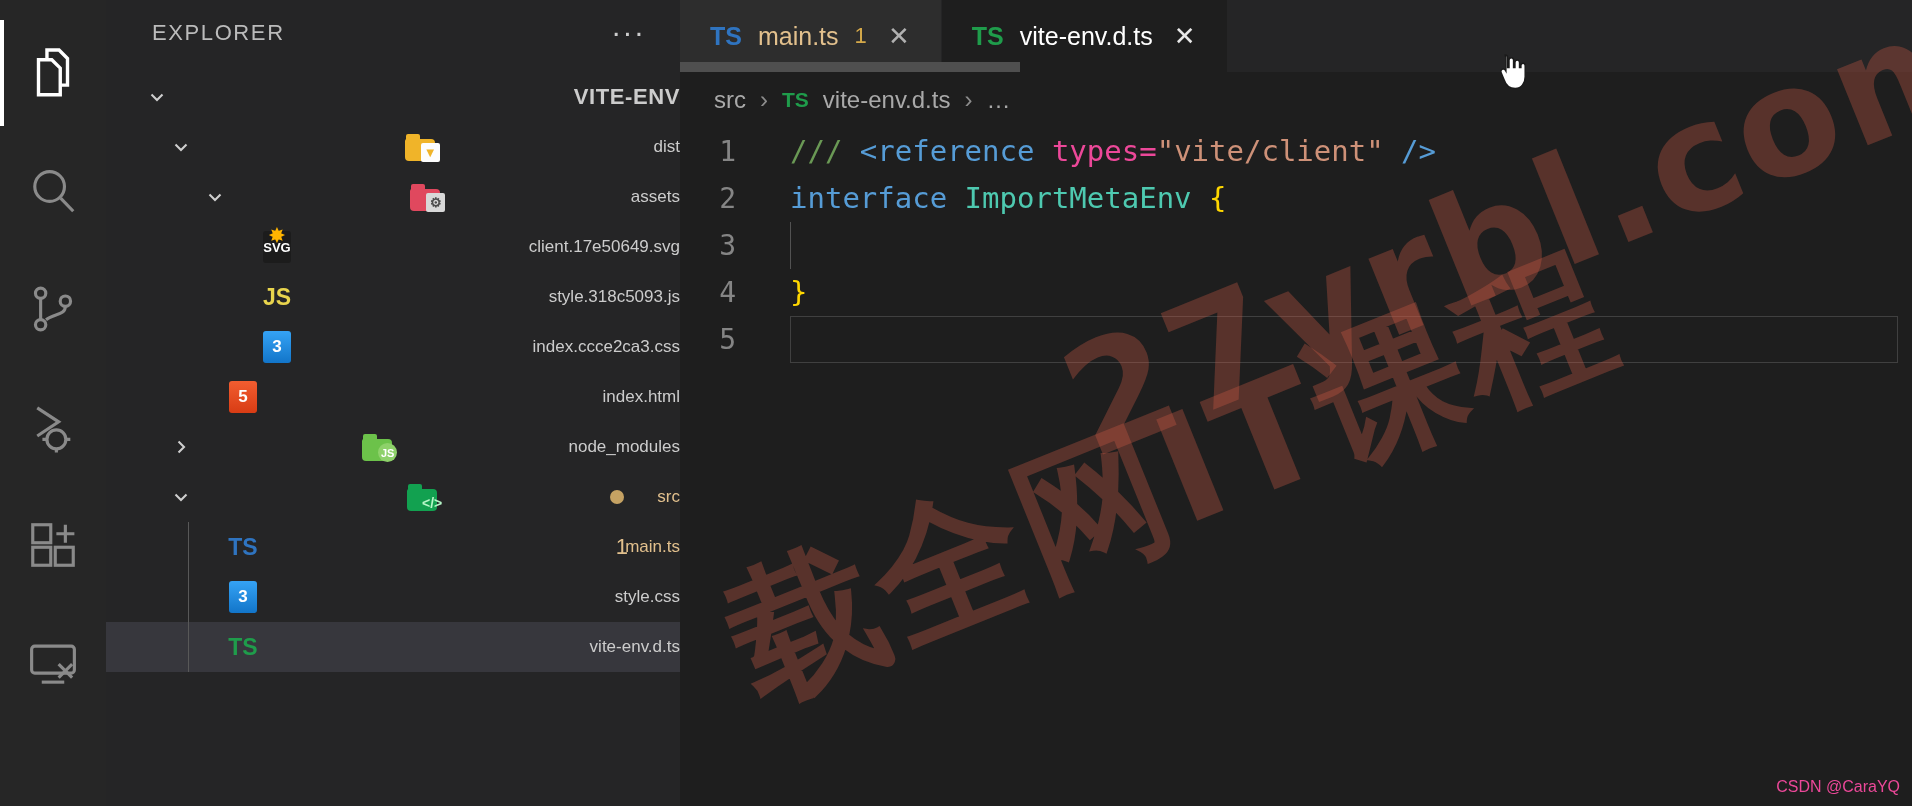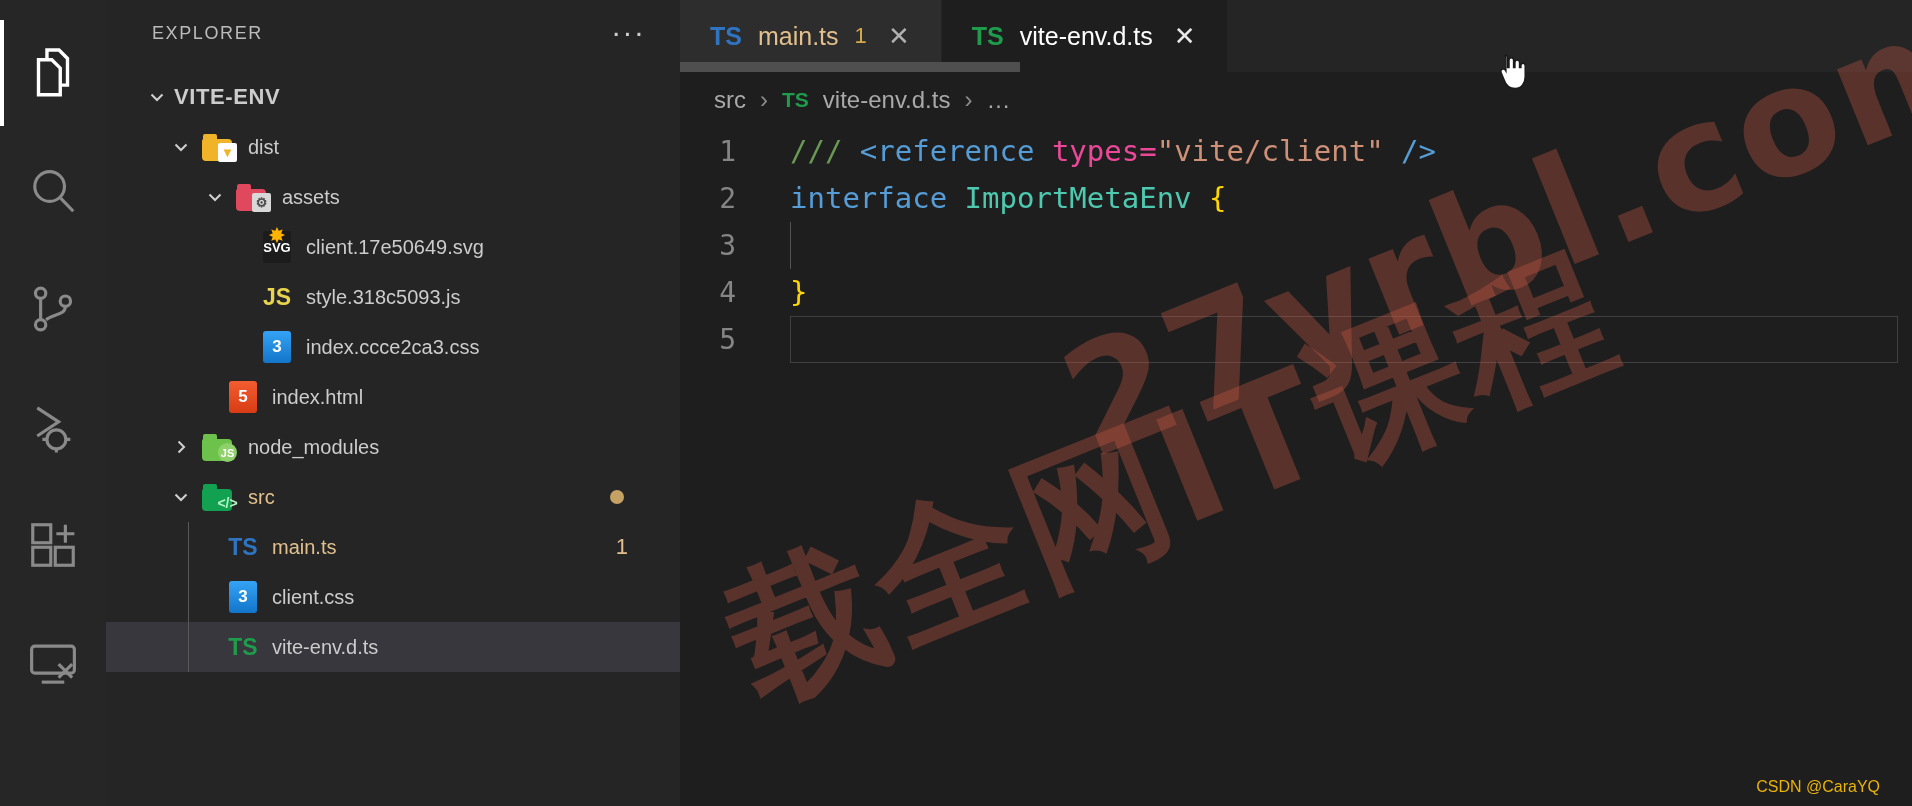--- a/index.html
+++ b/index.html
@@ -64,21 +64,21 @@
   }
   .side-head {
     height: 66px;
     display: flex;
     align-items: center;
     justify-content: space-between;
     padding: 0 34px 0 46px;
     box-sizing: border-box;
   }
   .side-title {
-    font-size: 18px;
+    font-size: 22px;
     letter-spacing: 1.6px;
     color: #bbbbbb;
     font-weight: 400;
   }
   .side-actions {
     color: #cccccc;
     font-size: 30px;
     line-height: 12px;
     letter-spacing: 3px;
     padding-bottom: 14px;
@@ -87,40 +87,41 @@
 
   .tree { padding-top: 6px; font-size: 23px; }
   .row {
     display: flex;
     align-items: center;
     height: 50px;
     padding-left: 34px;
     position: relative;
     white-space: nowrap;
     cursor: pointer;
+    justify-content: space-between;
   }
   .row.selected { background: #37373d; }
   .row .twisty {
     width: 34px;
     flex: 0 0 34px;
     display: flex;
     align-items: center;
     justify-content: center;
     color: #cfcfcf;
   }
   .row .twisty svg { display: block; }
   .row .ficon {
     width: 42px;
     flex: 0 0 42px;
     display: flex;
     align-items: center;
     justify-content: center;
     margin-right: 8px;
   }
-  .row .label { color: #cccccc; font-size: 20px; }
+  .row .label { color: #cccccc; font-size: 17px; }
   .row .label.root { font-weight: bold; letter-spacing: 0.6px; font-size: 22px; }
   .row .label.modified { color: #e2c08d; }
   .row .badge-dot {
     position: absolute;
     right: 56px;
     width: 14px; height: 14px;
     border-radius: 50%;
     background: #c5a263;
   }
   .row .badge-num {
@@ -320,24 +321,24 @@
     font-weight: bold;
     color: rgba(205, 90, 70, 0.33);
     white-space: nowrap;
     letter-spacing: 4px;
   }
   .wm-1 { left: 700px; top: 560px; font-size: 150px; }
   .wm-2 { left: 1040px; top: 330px; font-size: 150px; }
 
   .csdn {
     position: absolute;
-    right: 32px;
+    right: 12px;
     bottom: 10px;
     font-size: 16px;
-    color: #eab308;
+    color: #ec4899;
     font-family: "Liberation Sans", sans-serif;
   }
 </style>
 </head>
 <body>
 
 <div id="app">
 
   <div class="activity-bar">
 
@@ -520,21 +521,21 @@
         </span>
         <span class="label modified">main.ts</span>
         <span class="badge-num">1</span>
       </div>
 
       <div class="row" style="padding-left:116px">
         <span class="indent-guide" style="left:82px"></span>
         <span class="ficon">
           <span class="sq sq-css">3</span>
         </span>
-        <span class="label">client.css</span>
+        <span class="label">style.css</span>
       </div>
 
       <div class="row selected" style="padding-left:116px">
         <span class="indent-guide" style="left:82px"></span>
         <span class="ficon">
           <span class="ic ic-ts-green" style="font-size:23px">TS</span>
         </span>
         <span class="label">vite-env.d.ts</span>
       </div>
 

